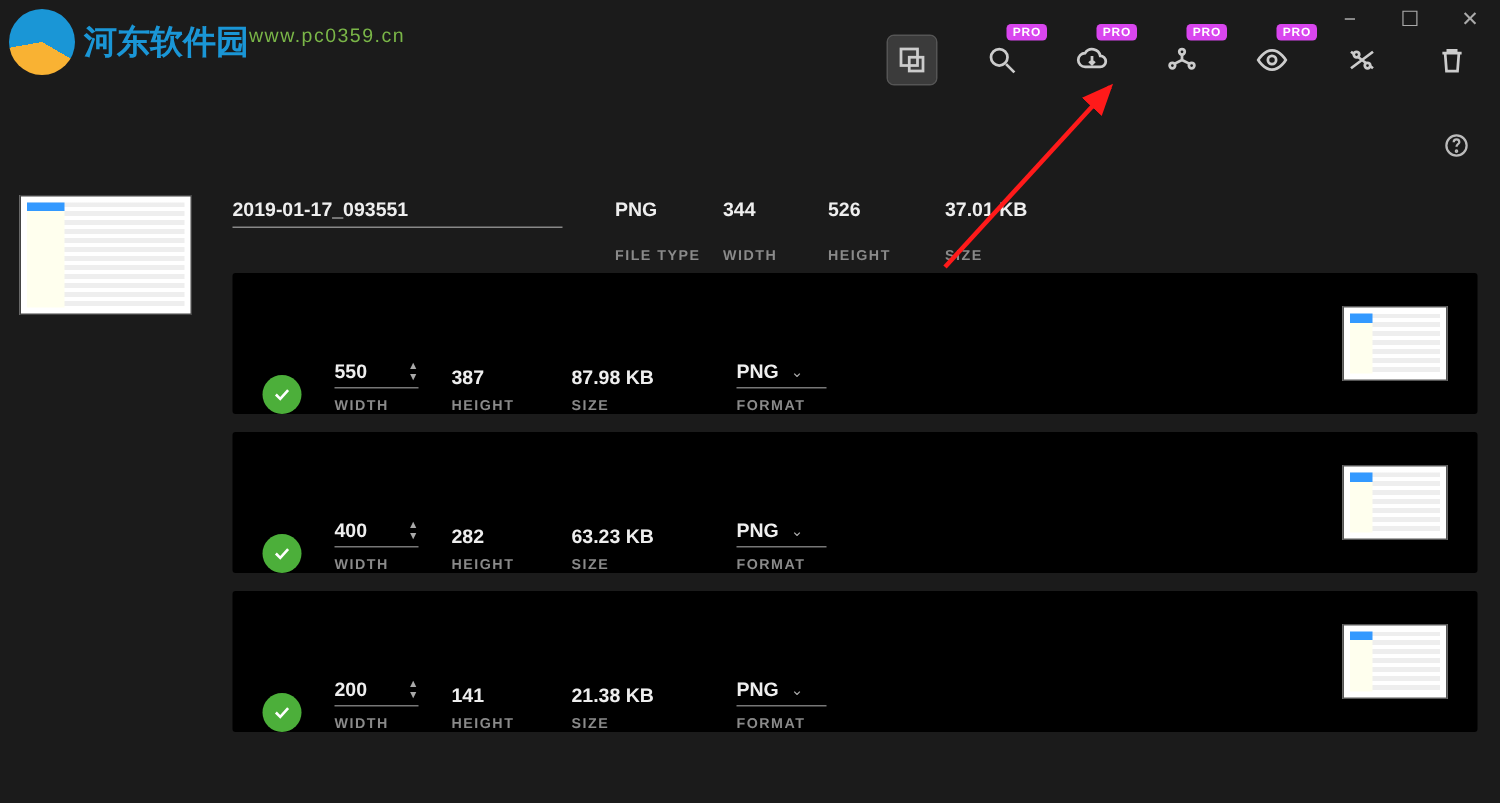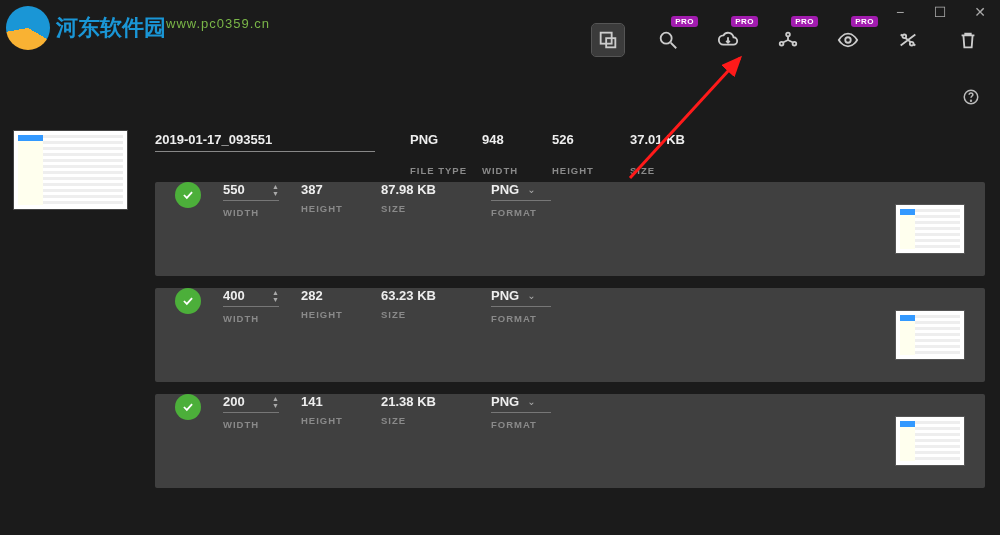--- a/index.html
+++ b/index.html
@@ -3,21 +3,21 @@
 <meta charset="utf-8">
 <style>
   html,body{margin:0;padding:0;width:1000px;height:535px;background:#1b1b1b;font-family:Arial,Helvetica,sans-serif;color:#e0e0e0;overflow:hidden}
   *{box-sizing:border-box}
   .titlebar{position:absolute;top:0;right:0;height:24px;display:flex;align-items:center}
   .titlebar .btn{width:40px;height:24px;display:flex;align-items:center;justify-content:center;color:#aaa;font-size:14px}
   .toolbar{position:absolute;top:15px;right:10px;left:10px;height:50px;display:flex;align-items:center;justify-content:flex-end;gap:28px;padding-right:6px}
   .tool{position:relative;width:32px;height:32px;display:flex;align-items:center;justify-content:center;color:#ccc;border-radius:4px}
   .tool.active{background:#3b3b3b;outline:1px solid #555}
   .tool svg{width:22px;height:22px;stroke:#ccc;fill:none;stroke-width:2}
-  .pro-badge{position:absolute;top:-8px;right:-14px;background:#a21caf;color:#fff;font-size:8px;font-weight:bold;padding:1px 4px;border-radius:3px;letter-spacing:.5px}
+  .pro-badge{position:absolute;top:-8px;right:-14px;background:#d946ef;color:#fff;font-size:8px;font-weight:bold;padding:1px 4px;border-radius:3px;letter-spacing:.5px}
   .logo{position:absolute;top:6px;left:6px;display:flex;align-items:center;gap:6px}
   .logo-img{width:44px;height:44px;border-radius:50%;background:conic-gradient(#1a96d6 0 120deg,#f9b233 120deg 260deg,#1a96d6 260deg);display:flex;align-items:center;justify-content:center;color:#fff;font-weight:bold;font-size:14px}
   .logo-txt{display:flex;flex-direction:row;line-height:1}
   .logo-cn{font-size:22px;font-weight:bold;color:#1a96d6}
   .logo-url{font-size:13px;color:#7ab648;letter-spacing:1px}
   .help{position:absolute;top:88px;right:20px;color:#999}
   .help svg{width:18px;height:18px;stroke:#bbb;fill:none;stroke-width:2}
   .thumb-main{position:absolute;top:130px;left:13px;width:115px;height:80px;background:#fff;border:1px solid #444}
   .thumb-main::after,.mini-thumb::after{content:"";position:absolute;inset:4px;background:repeating-linear-gradient(#eee 0 3px,#fff 3px 6px)}
   .thumb-main::before,.mini-thumb::before{content:"";position:absolute;top:4px;bottom:4px;left:4px;width:22%;background:linear-gradient(180deg,#39f 0 6px,#ffe 6px);z-index:1}
@@ -25,21 +25,21 @@
   .hcol{display:flex;flex-direction:column;gap:18px}
   .hval{font-size:13px;font-weight:bold;color:#eee;white-space:nowrap}
   .hlbl{font-size:9.5px;color:#8a8a8a;letter-spacing:1px;font-weight:bold}
   .name-col{width:245px}
   .name-col .hval{border-bottom:1px solid #888;padding-bottom:4px;width:220px}
   .type-col{width:62px}
   .w-col{width:60px}
   .h-col{width:68px}
   .sz-col{width:90px}
   .rows{position:absolute;top:182px;left:155px;right:15px;display:flex;flex-direction:column;gap:12px}
-  .row{background:#404040;border-radius:2px;height:94px;display:flex;align-items:flex-start;padding:0 20px;position:relative}
+  .row{background:#000000;border-radius:2px;height:94px;display:flex;align-items:flex-end;padding:0 20px;position:relative}
   .check{width:26px;height:26px;border-radius:50%;background:#4caf3a;display:flex;align-items:center;justify-content:center;margin-right:22px;flex:none}
   .check svg{width:14px;height:14px;stroke:#fff;stroke-width:3;fill:none}
   .cell{display:flex;flex-direction:column;gap:6px}
   .cval{font-size:13px;font-weight:bold;color:#eee}
   .spinner{display:flex;align-items:center;border-bottom:1px solid #777;padding-bottom:3px;width:56px}
   .spinner .num{font-size:13px;font-weight:bold;color:#eee}
   .spin-btns{display:flex;flex-direction:column;margin-left:auto;gap:0}
   .spin-btns span{font-size:7px;color:#aaa;line-height:7px}
   .c-w{width:78px}.c-h{width:80px}.c-s{width:110px}.c-f{width:90px}
   .fmt{display:flex;align-items:center;gap:8px;border-bottom:1px solid #777;padding-bottom:3px;width:60px}
@@ -128,21 +128,21 @@
 
 <div class="header-row">
   <div class="hcol name-col">
     <div class="hval">2019-01-17_093551</div>
   </div>
   <div class="hcol type-col">
     <div class="hval">PNG</div>
     <div class="hlbl">FILE TYPE</div>
   </div>
   <div class="hcol w-col">
-    <div class="hval">948</div>
+    <div class="hval">344</div>
     <div class="hlbl">WIDTH</div>
   </div>
   <div class="hcol h-col">
     <div class="hval">526</div>
     <div class="hlbl">HEIGHT</div>
   </div>
   <div class="hcol sz-col">
     <div class="hval">37.01 KB</div>
     <div class="hlbl">SIZE</div>
   </div>

